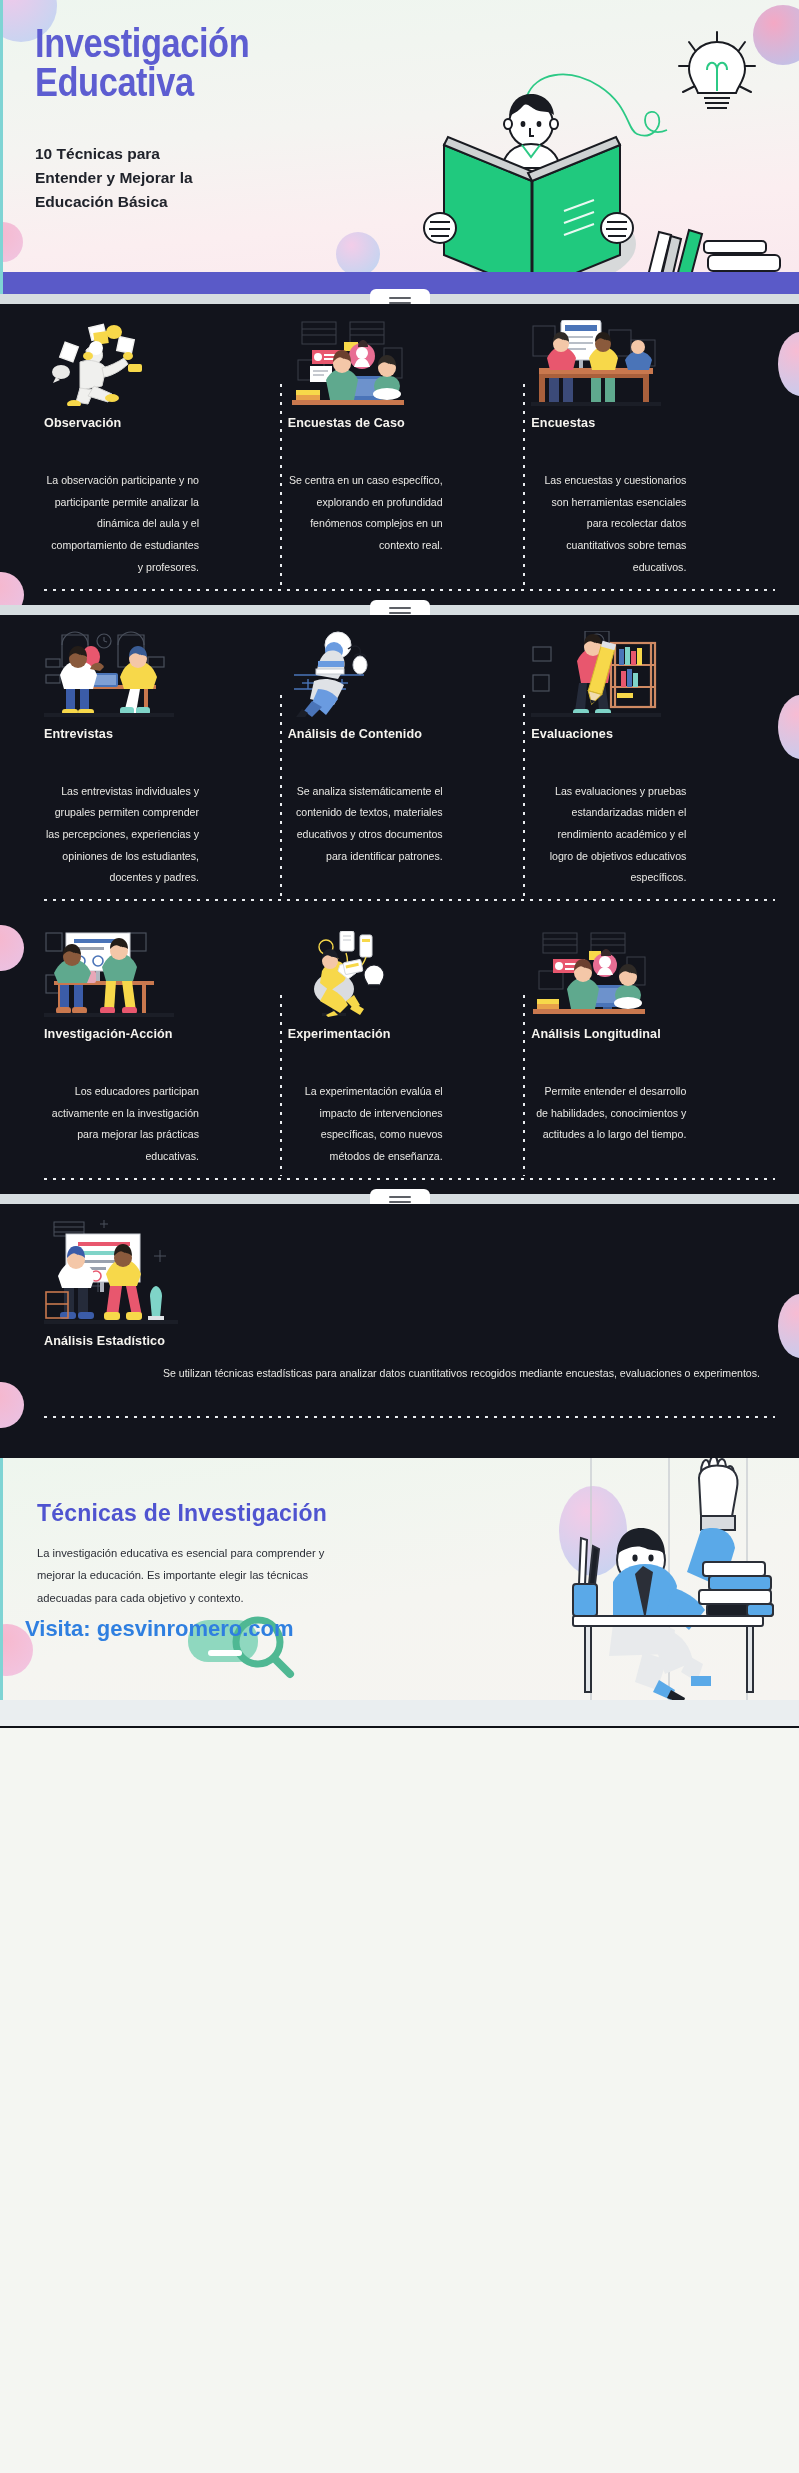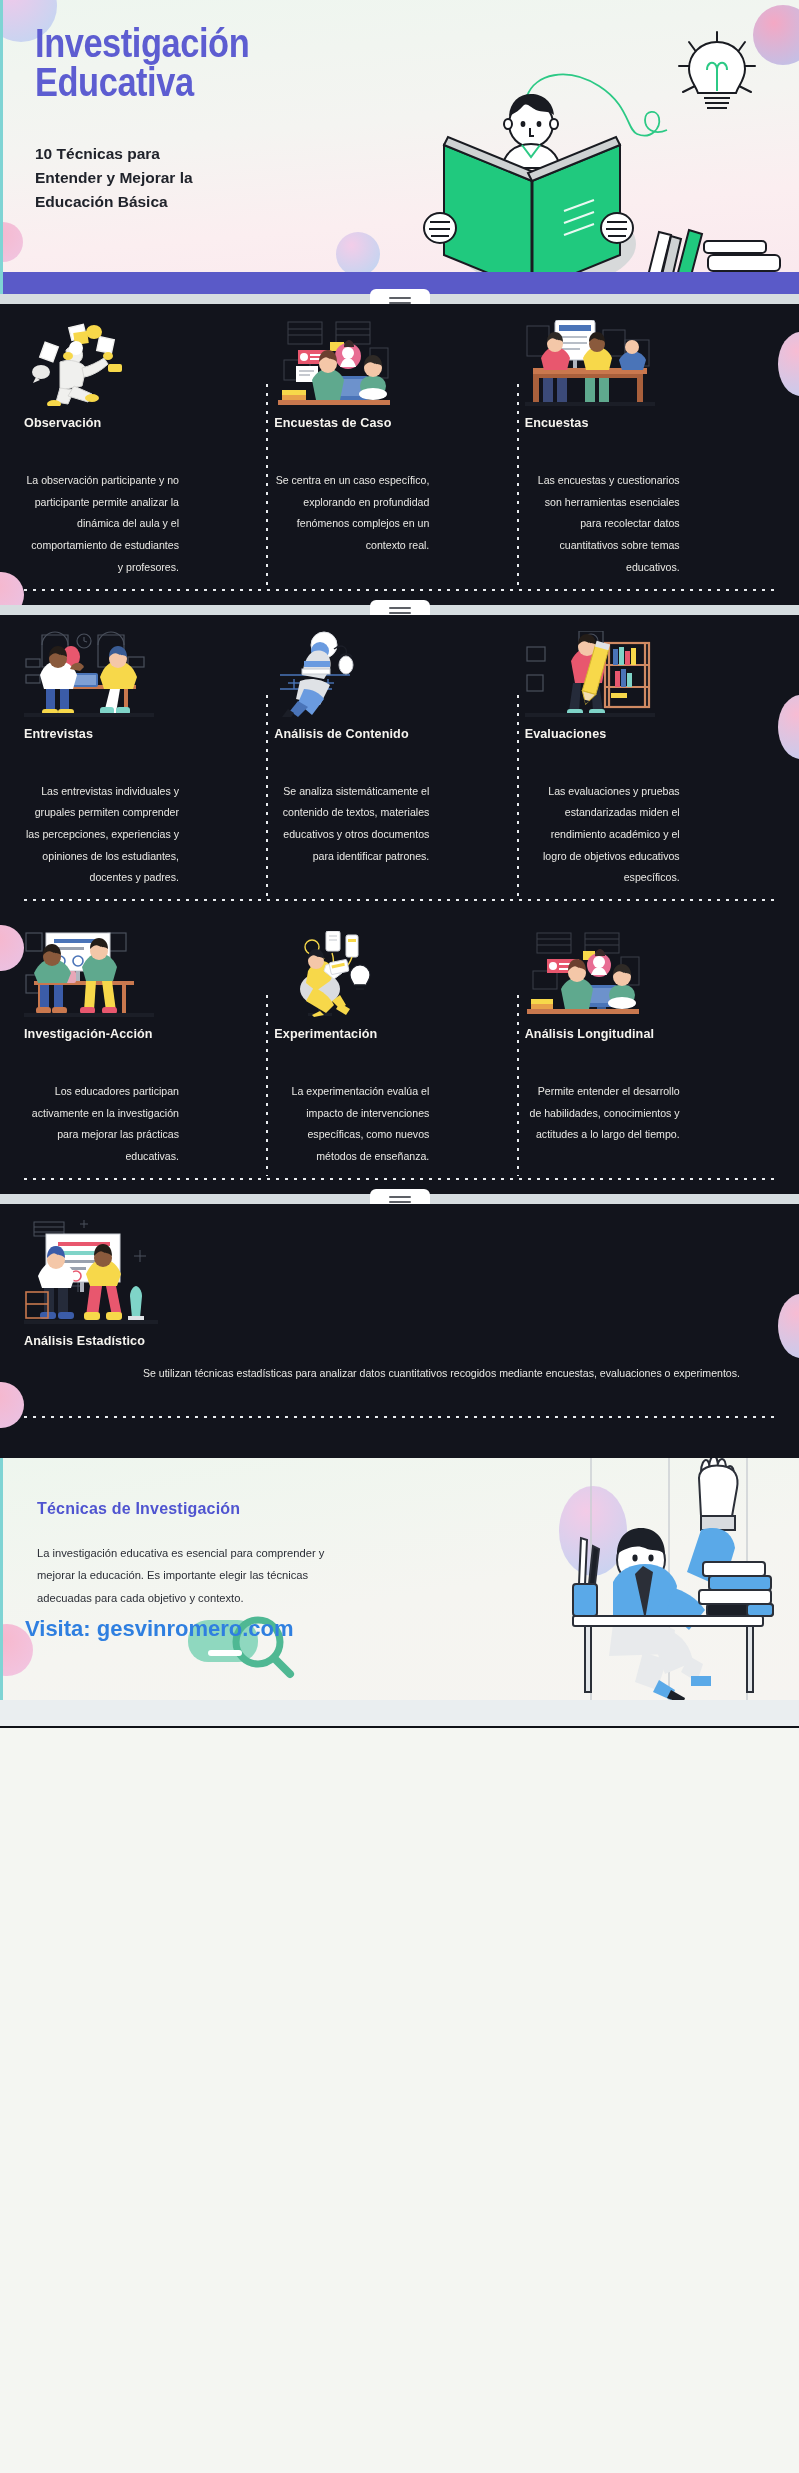--- a/index.html
+++ b/index.html
@@ -73,20 +73,21 @@
     width:60px; height:22px; background:#ffffff; border-radius:6px;
     display:flex; flex-direction:column; justify-content:center; align-items:center; gap:3px;
   }
   .sep-handle i { display:block; width:22px; height:2px; background:#5d6066; border-radius:2px; }
 
   
   .dark {
     position:relative;
     background:#12141c;
     overflow:hidden;
+    padding-left:20px;
   }
   .row {
     position:relative;
     display:flex;
     padding:16px 24px 10px 24px;
   }
   .col {
     position:relative;
     flex:1 1 33.333%;
     padding-right:14px;
@@ -136,21 +137,21 @@
   .footer {
     position:relative;
     height:242px;
     overflow:hidden;
     background:linear-gradient(170deg,#eef6ee 0%,#f5f5f1 55%,#f6f4f1 100%);
     border-left:3px solid #7fd4d4;
   }
   .ft-title {
     position:absolute; left:34px; top:42px;
     font-family:"Liberation Sans Narrow","Liberation Sans",sans-serif;
-    font-weight:bold; font-size:16px; color:#4f54d0; letter-spacing:0.2px;
+    font-weight:bold; font-size:23px; color:#4f54d0; letter-spacing:0.2px;
   }
   .ft-body {
     position:absolute; left:34px; top:84px; width:300px;
     font-family:"Liberation Sans Narrow","Liberation Sans",sans-serif;
     font-size:11.2px; line-height:2.0; color:#2a2d35;
   }
   .ft-cta {
     position:absolute; left:22px; top:158px;
     font-family:"Liberation Sans Narrow","Liberation Sans",sans-serif;
     font-weight:bold; font-size:22px; color:#2f7fe0;

